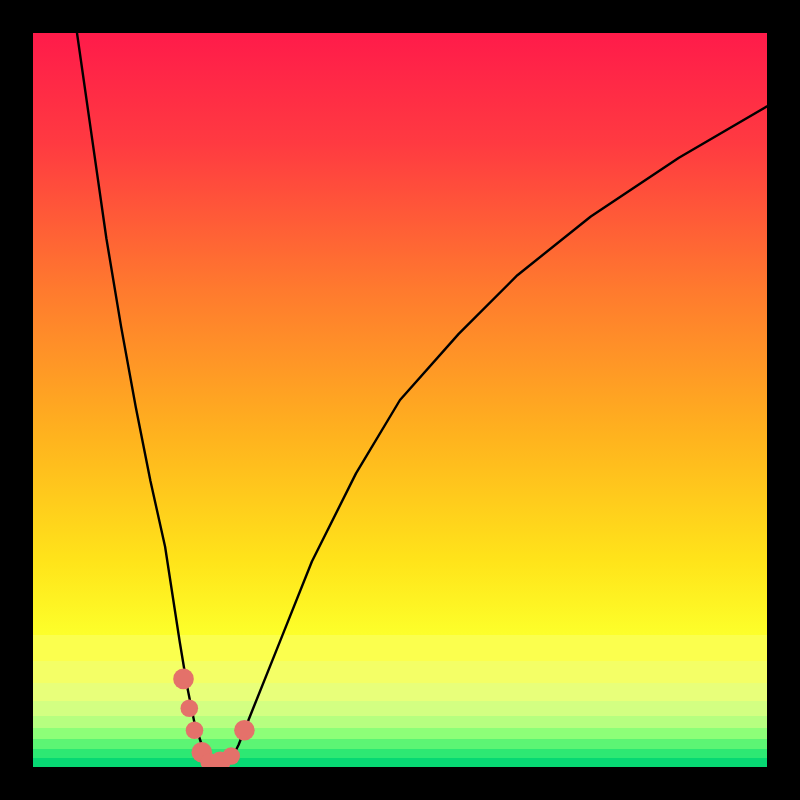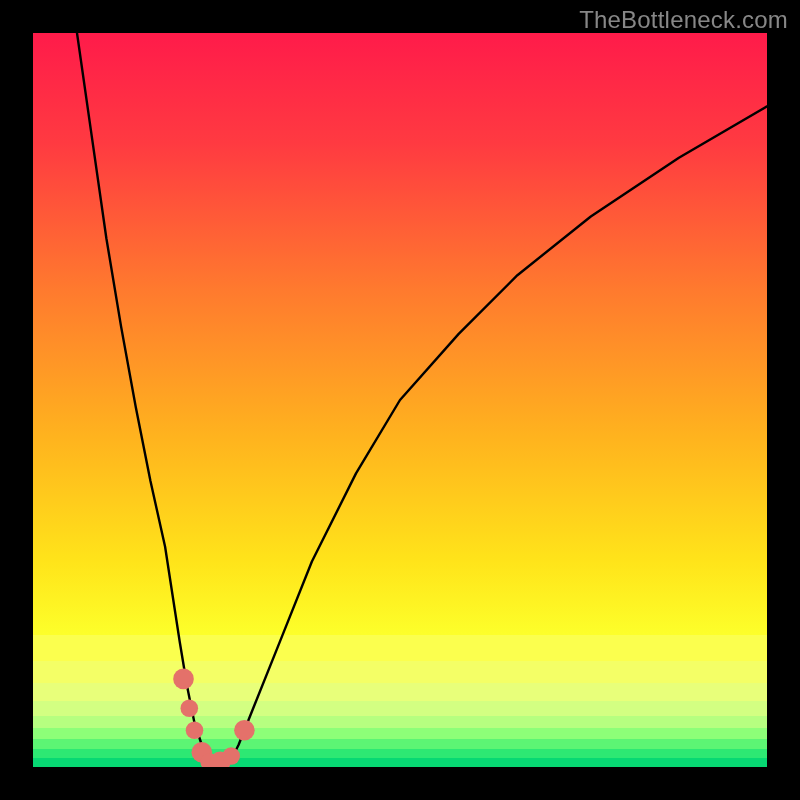--- a/index.html
+++ b/index.html
@@ -73,15 +73,14 @@
         <circle cx="156.3" cy="675.3" r="8.8" fill="#e4716a"></circle>
         <circle cx="161.5" cy="697.3" r="8.8" fill="#e4716a"></circle>
         <circle cx="168.8" cy="719.3" r="10.3" fill="#e4716a"></circle>
         <circle cx="176.2" cy="728.9" r="8.8" fill="#e4716a"></circle>
         <circle cx="187.2" cy="728.9" r="10.3" fill="#e4716a"></circle>
         <circle cx="198.2" cy="723.0" r="8.8" fill="#e4716a"></circle>
         <circle cx="211.4" cy="697.3" r="10.3" fill="#e4716a"></circle>
       </svg>
   </div>
 
-  <div class="watermark">TheBottleneck.com</div>
 
 </div>
 
 </body></html>

